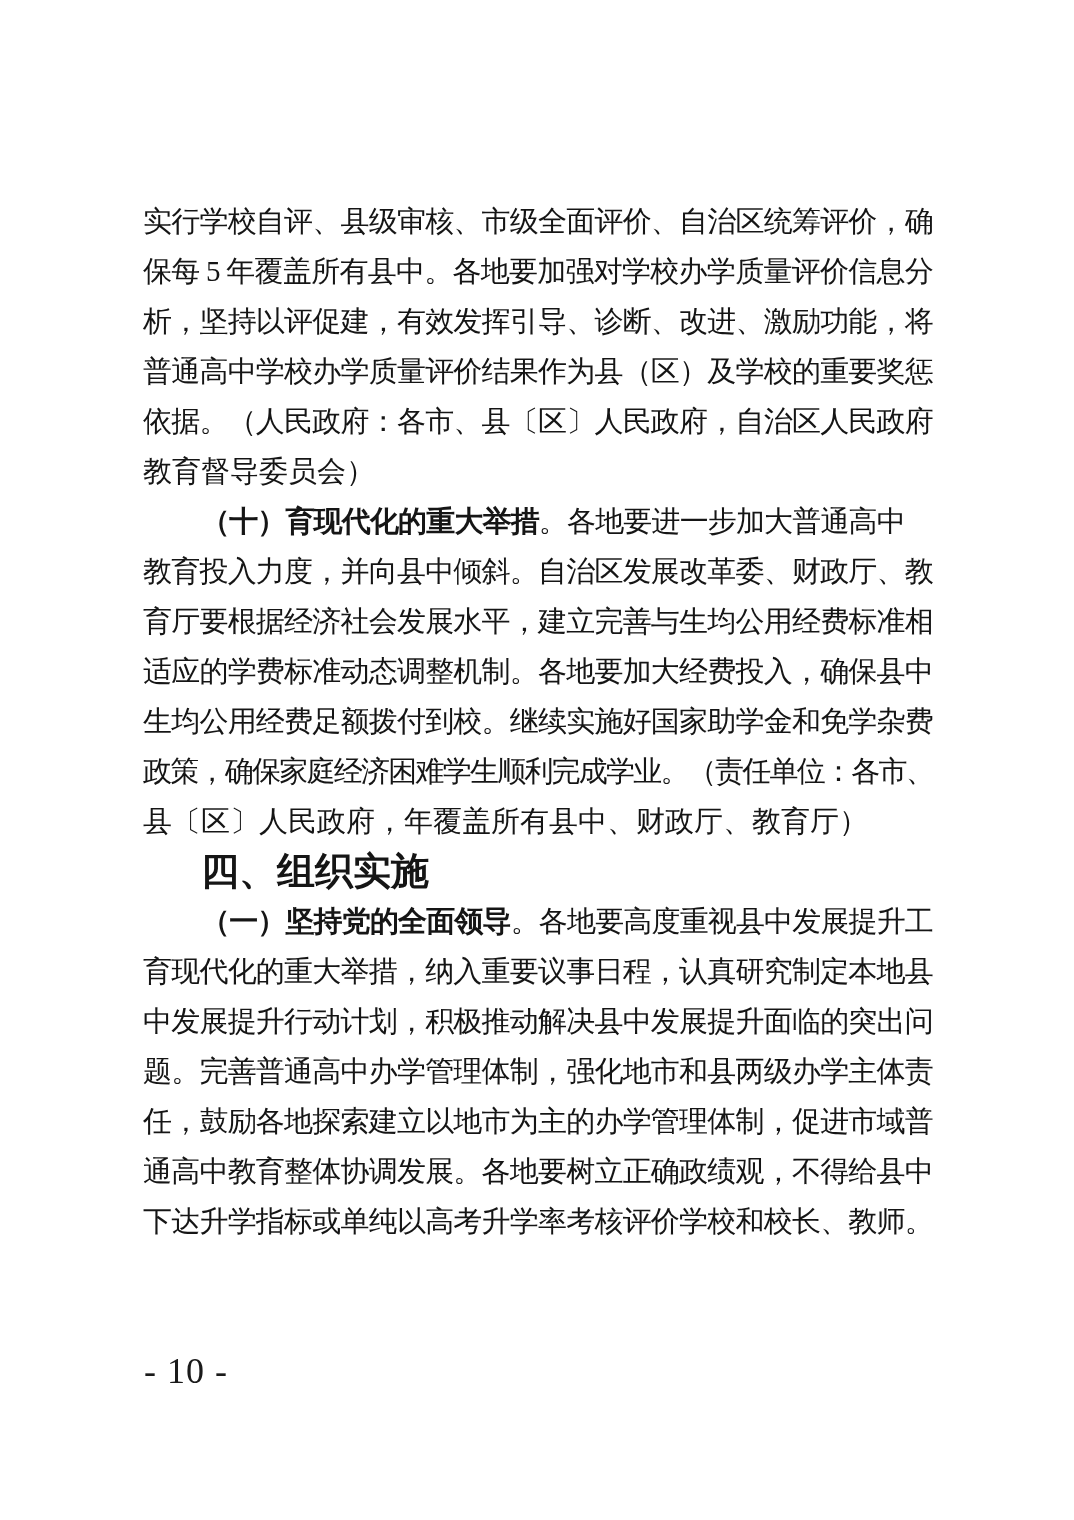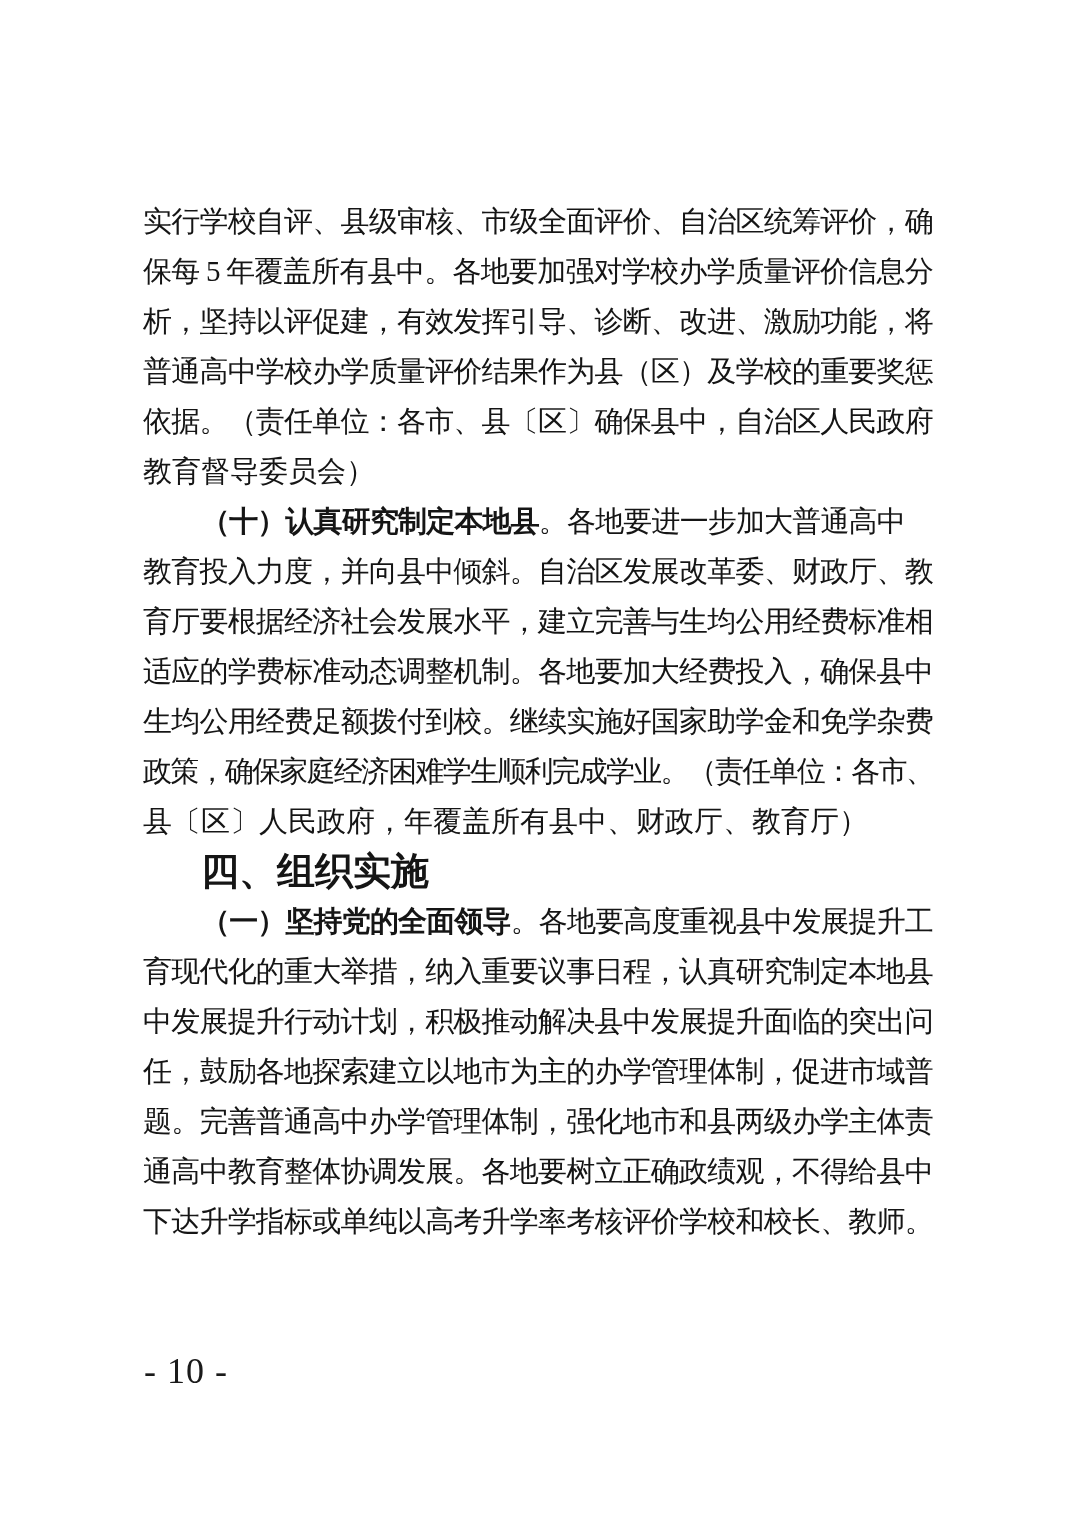--- a/index.html
+++ b/index.html
@@ -57,39 +57,39 @@
 </head>
 <body>
 
 <div class="page">
   <div class="doc-body">
       <div class="block paragraph">
         <div class="line"><span class="measure" style="letter-spacing: -0.785714px;"><span class="seg">实行学校自评、县级审核、市级全面评价、自治区统筹评价，确</span></span></div>
         <div class="line"><span class="measure" style="letter-spacing: -0.733333px;"><span class="seg">保每 5 年覆盖所有县中。各地要加强对学校办学质量评价信息分</span></span></div>
         <div class="line"><span class="measure" style="letter-spacing: -0.785714px;"><span class="seg">析，坚持以评促建，有效发挥引导、诊断、改进、激励功能，将</span></span></div>
         <div class="line"><span class="measure" style="letter-spacing: -0.785714px;"><span class="seg">普通高中学校办学质量评价结果作为县（区）及学校的重要奖惩</span></span></div>
-        <div class="line"><span class="measure" style="letter-spacing: -0.785714px;"><span class="seg">依据。（责任单位：各市、县〔区〕确保县中，自治区人民政府</span></span></div>
+        <div class="line"><span class="measure" style="letter-spacing: -0.785714px;"><span class="seg">依据。（人民政府：各市、县〔区〕人民政府，自治区人民政府</span></span></div>
         <div class="line"><span class="measure"><span class="seg">教育督导委员会）</span></span></div>
       </div>
       <div class="block paragraph">
-        <div class="line indent"><span class="measure" style="letter-spacing: -0.846154px;"><span class="seg bold">（十）认真研究制定本地县</span><span class="seg">。各地要进一步加大普通高中</span></span></div>
+        <div class="line indent"><span class="measure" style="letter-spacing: -0.846154px;"><span class="seg bold">（十）育现代化的重大举措</span><span class="seg">。各地要进一步加大普通高中</span></span></div>
         <div class="line"><span class="measure" style="letter-spacing: -0.785714px;"><span class="seg">教育投入力度，并向县中倾斜。自治区发展改革委、财政厅、教</span></span></div>
         <div class="line"><span class="measure" style="letter-spacing: -0.785714px;"><span class="seg">育厅要根据经济社会发展水平，建立完善与生均公用经费标准相</span></span></div>
         <div class="line"><span class="measure" style="letter-spacing: -0.785714px;"><span class="seg">适应的学费标准动态调整机制。各地要加大经费投入，确保县中</span></span></div>
         <div class="line"><span class="measure" style="letter-spacing: -0.785714px;"><span class="seg">生均公用经费足额拨付到校。继续实施好国家助学金和免学杂费</span></span></div>
         <div class="line"><span class="measure" style="letter-spacing: -1.75862px;"><span class="seg">政策，确保家庭经济困难学生顺利完成学业。（责任单位：各市、</span></span></div>
         <div class="line"><span class="measure"><span class="seg">县〔区〕人民政府，年覆盖所有县中、财政厅、教育厅）</span></span></div>
       </div>
       <div class="block heading">
         <div class="line indent"><span class="measure"><span class="seg bold">四、组织实施</span></span></div>
       </div>
       <div class="block paragraph">
         <div class="line indent"><span class="measure" style="letter-spacing: -0.846154px;"><span class="seg bold">（一）坚持党的全面领导</span><span class="seg">。各地要高度重视县中发展提升工</span></span></div>
         <div class="line"><span class="measure" style="letter-spacing: -0.785714px;"><span class="seg">育现代化的重大举措，纳入重要议事日程，认真研究制定本地县</span></span></div>
         <div class="line"><span class="measure" style="letter-spacing: -0.785714px;"><span class="seg">中发展提升行动计划，积极推动解决县中发展提升面临的突出问</span></span></div>
+        <div class="line"><span class="measure" style="letter-spacing: -0.785714px;"><span class="seg">题。完善普通高中办学管理体制，强化地市和县两级办学主体责</span></span></div>
         <div class="line"><span class="measure" style="letter-spacing: -0.785714px;"><span class="seg">任，鼓励各地探索建立以地市为主的办学管理体制，促进市域普</span></span></div>
-        <div class="line"><span class="measure" style="letter-spacing: -0.785714px;"><span class="seg">题。完善普通高中办学管理体制，强化地市和县两级办学主体责</span></span></div>
         <div class="line"><span class="measure" style="letter-spacing: -0.785714px;"><span class="seg">通高中教育整体协调发展。各地要树立正确政绩观，不得给县中</span></span></div>
         <div class="line"><span class="measure" style="letter-spacing: -0.785714px;"><span class="seg">下达升学指标或单纯以高考升学率考核评价学校和校长、教师。</span></span></div>
       </div>
     </div>
   <div class="page-number">- 10 -</div>
 </div>
 
 </body></html>

